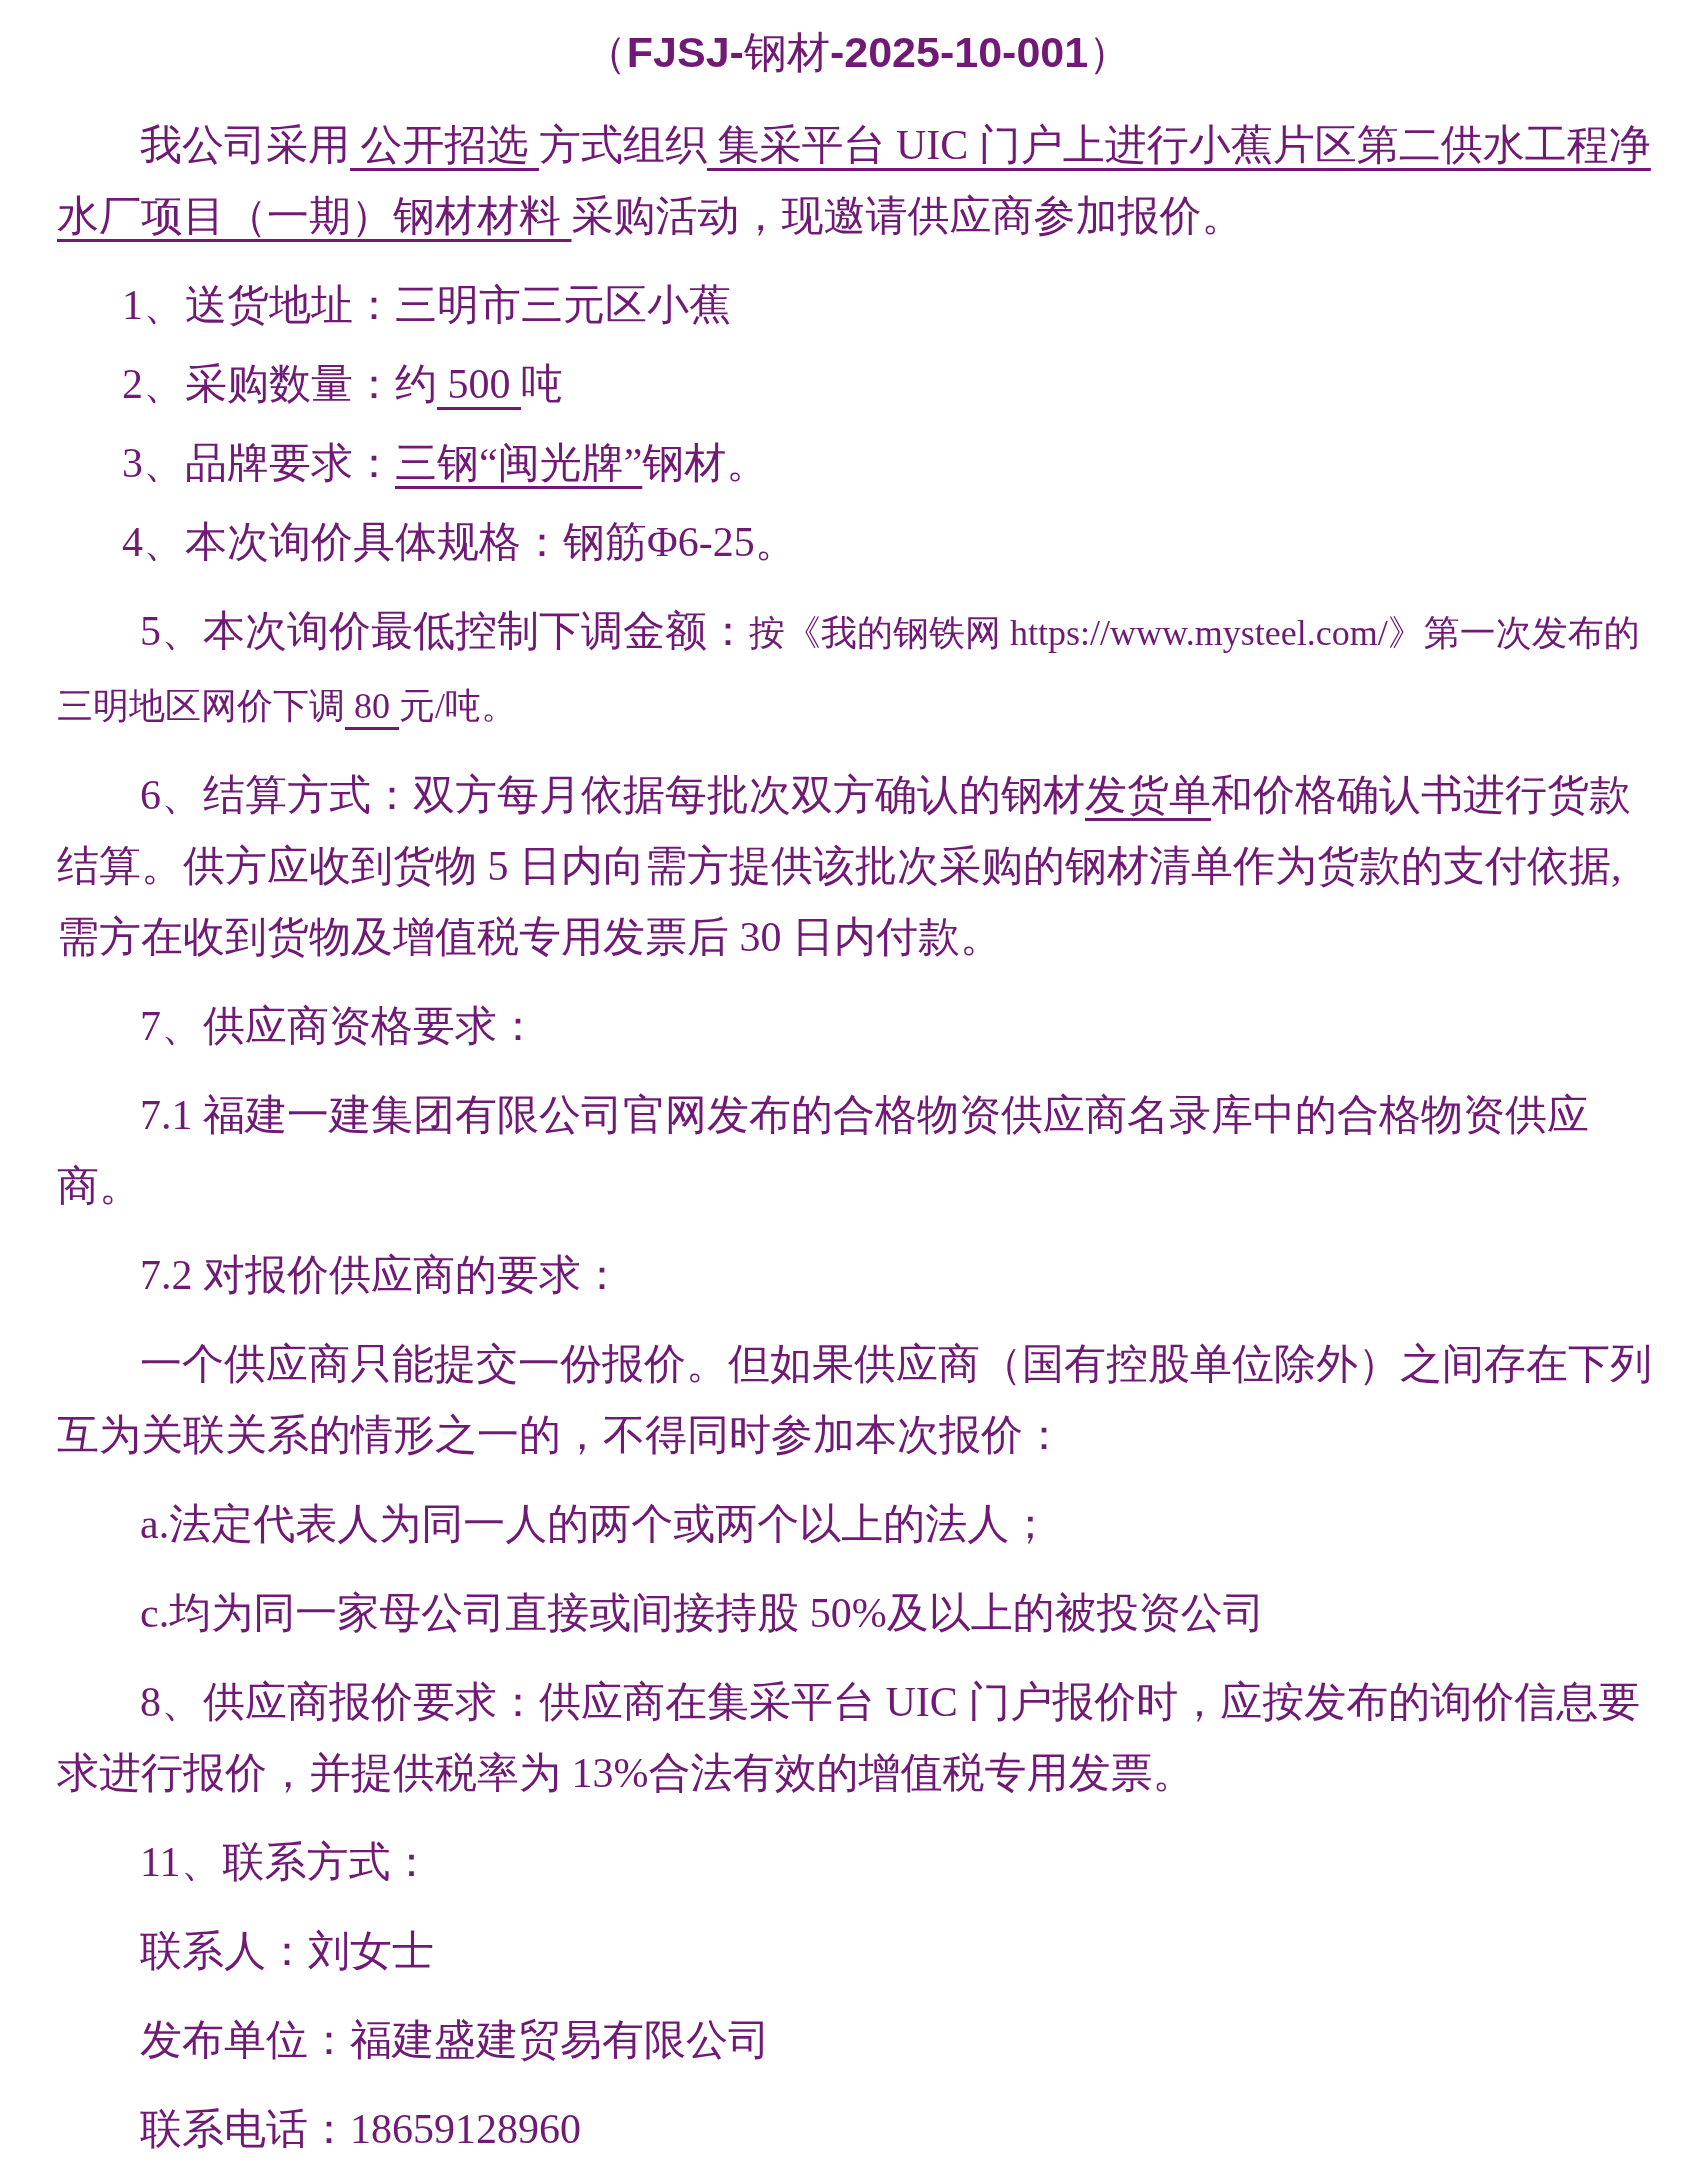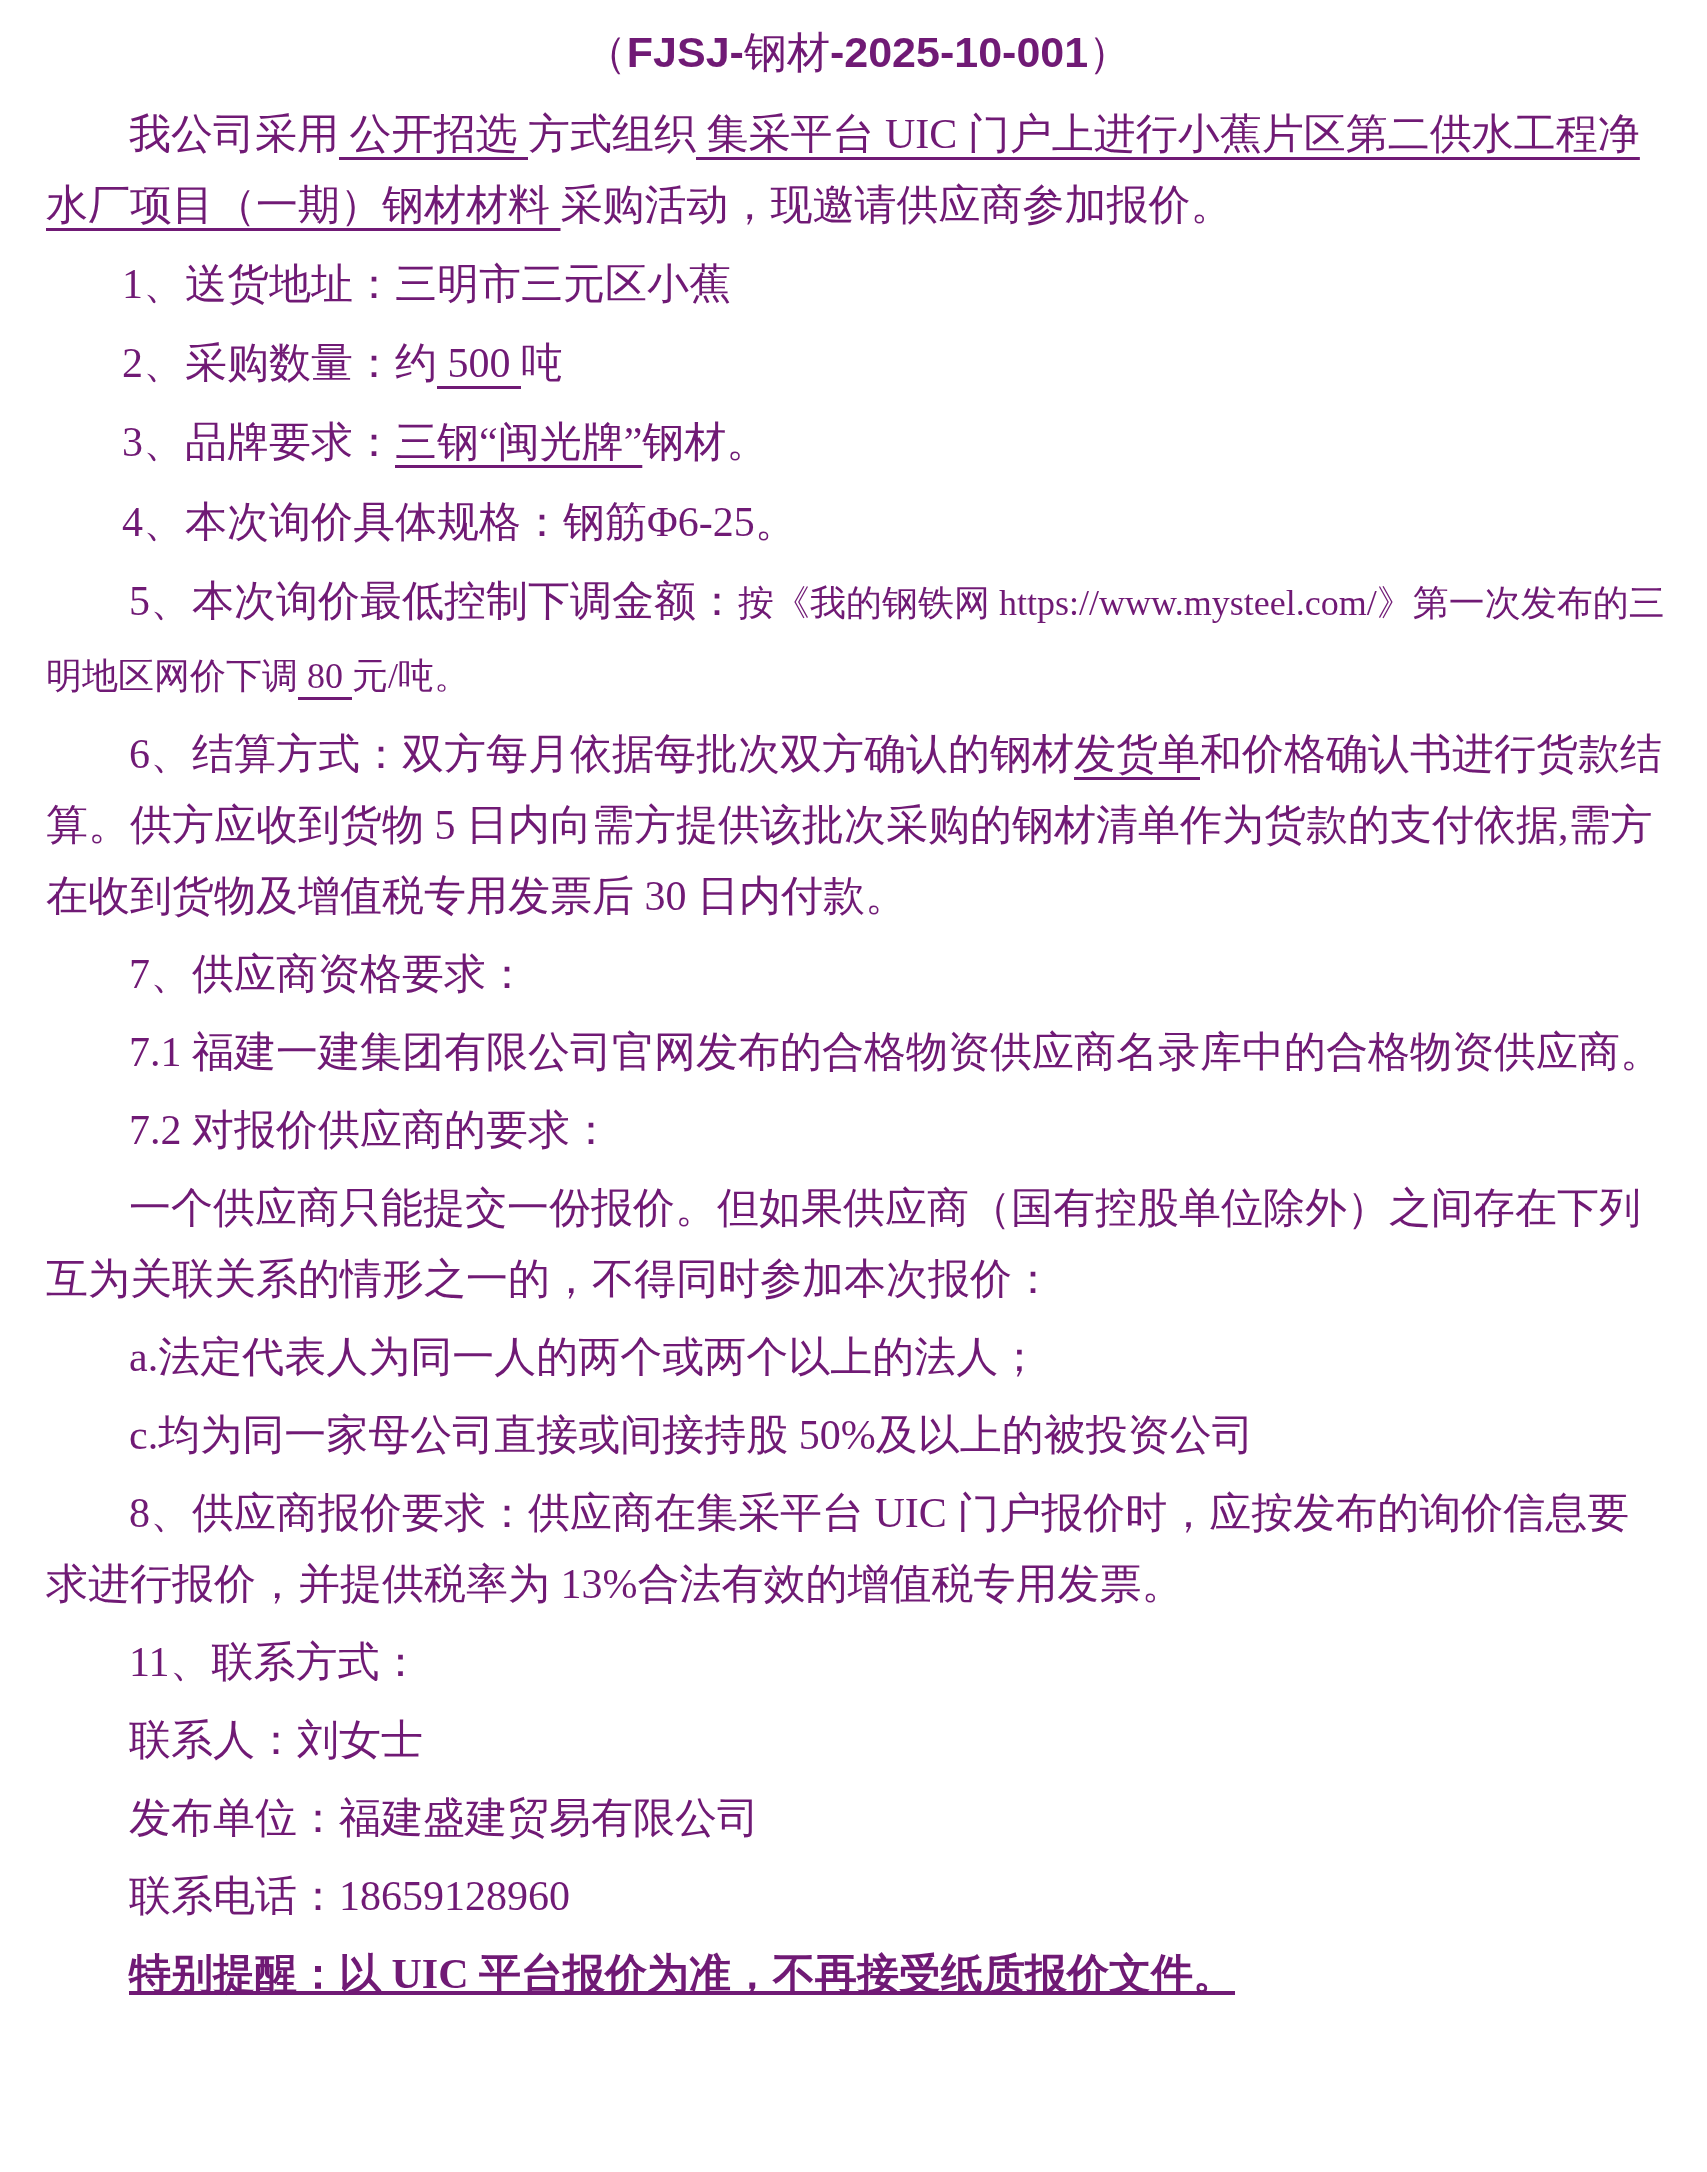--- a/index.html
+++ b/index.html
@@ -21,21 +21,21 @@
     font-weight: 400;
     text-align: center;
     line-height: 78px;
     text-indent: 0;
   }
   .title .latin {
     font-family: "Liberation Sans", "DejaVu Sans", sans-serif;
     font-weight: 700;
   }
   .para {
-    margin: 7px;
+    margin: 18px;
     line-height: 71px;
     text-indent: 83px; 
     word-break: break-word;
   }
   .para.spaced { margin: 8.3px 0; }
   .u {
     text-decoration: underline;
     text-decoration-thickness: 2.8px;
     text-underline-offset: 9px;
   }

